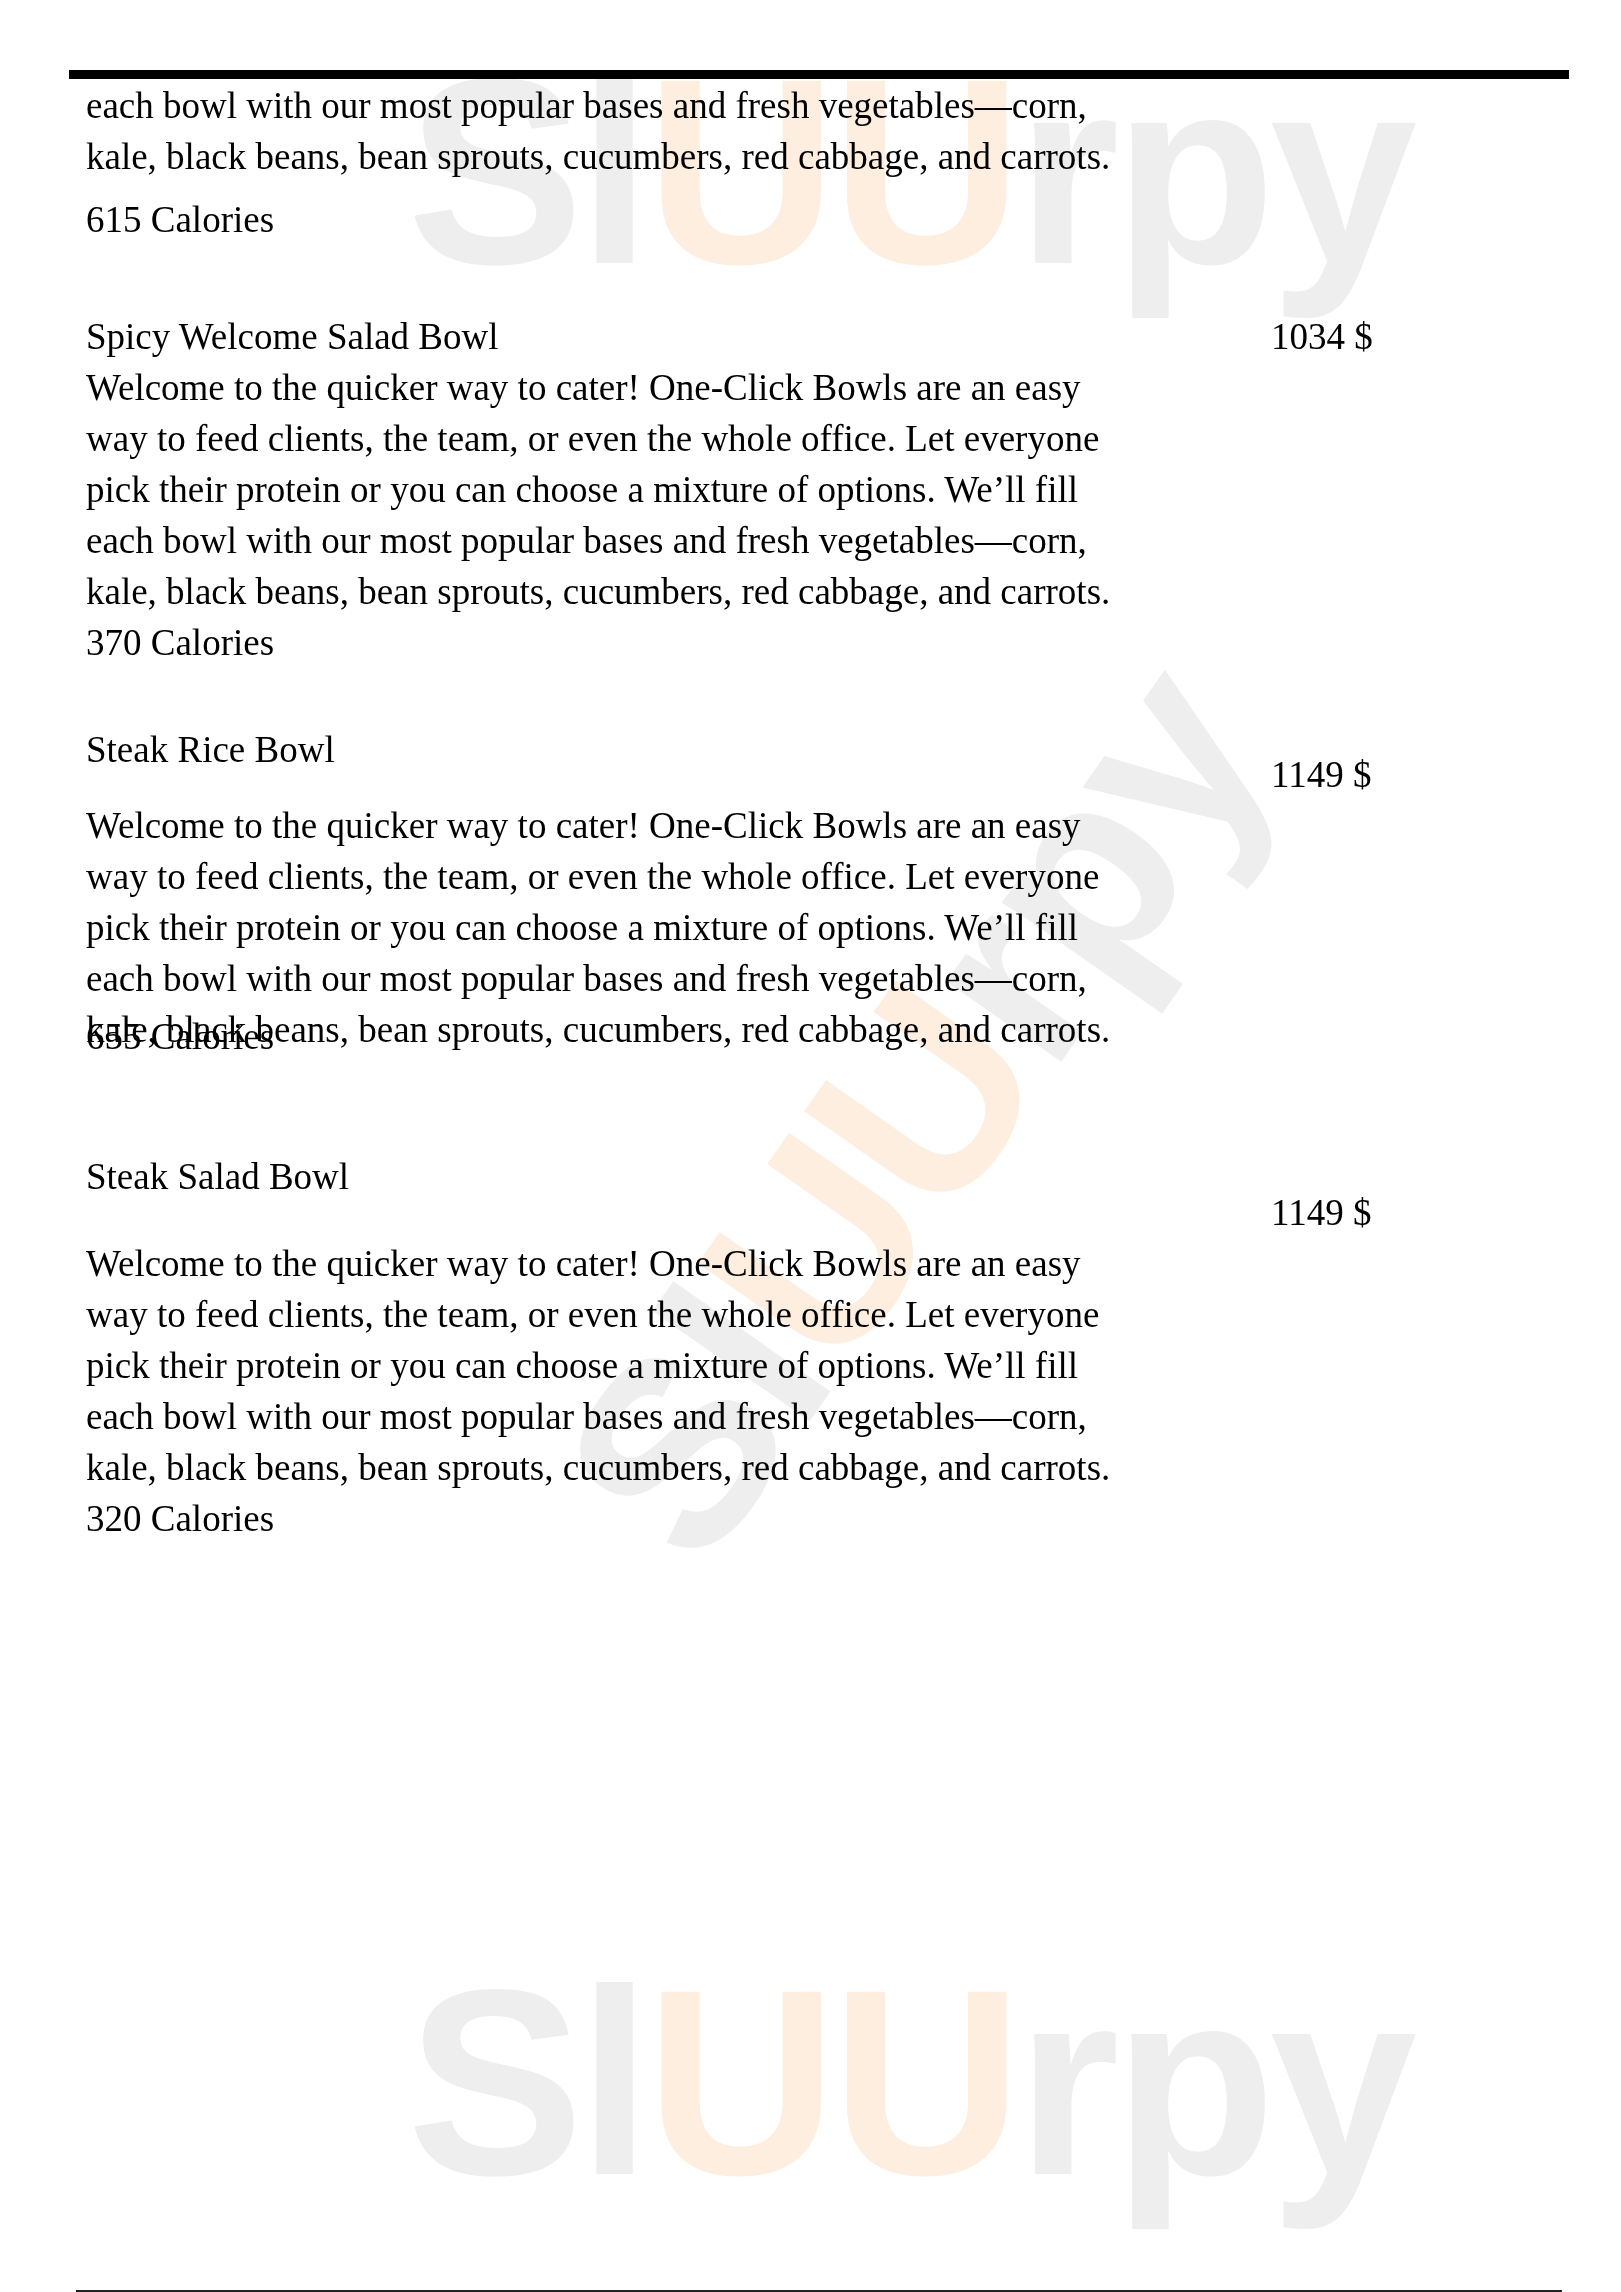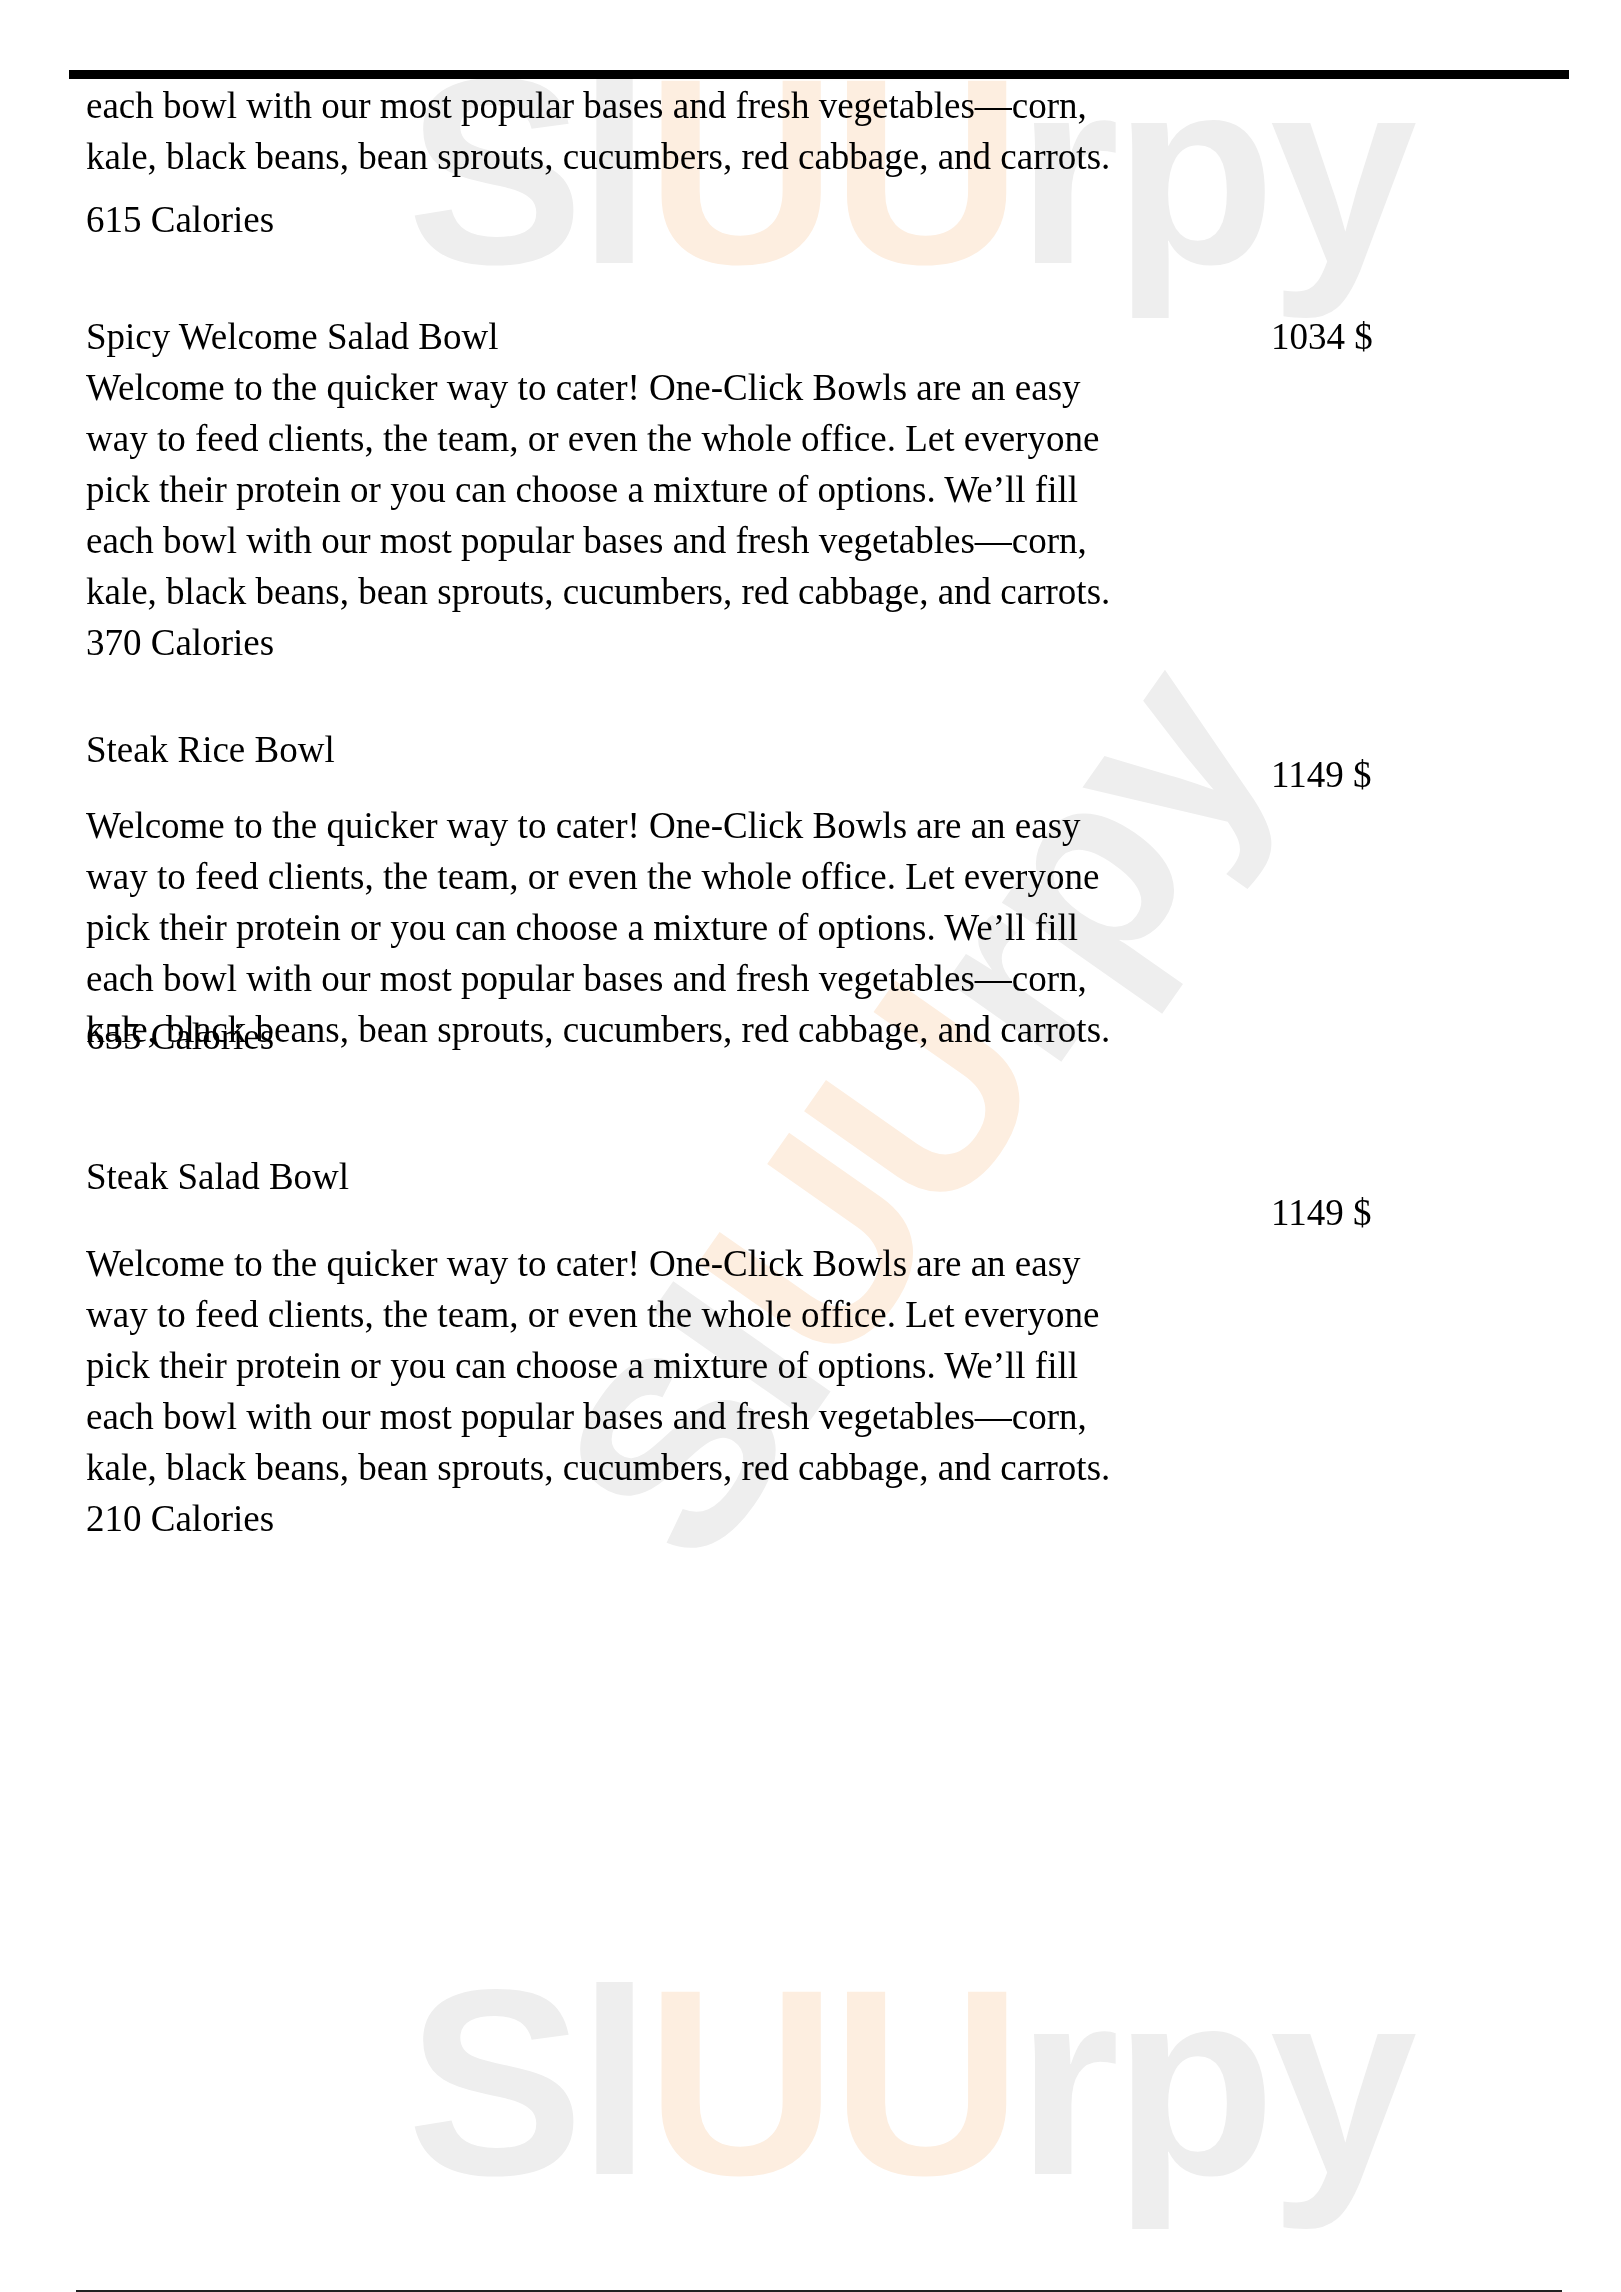--- a/index.html
+++ b/index.html
@@ -114,19 +114,19 @@
   </div>
 
   <div>
     <div class="line" style="top:1151px;">Steak Salad Bowl</div>
     <div class="price" style="top:1187px;">1149 $</div>
     <div class="line" style="top:1238px;">Welcome to the quicker way to cater! One-Click Bowls are an easy</div>
     <div class="line" style="top:1289px;">way to feed clients, the team, or even the whole office. Let everyone</div>
     <div class="line" style="top:1340px;">pick their protein or you can choose a mixture of options. We’ll fill</div>
     <div class="line" style="top:1391px;">each bowl with our most popular bases and fresh vegetables—corn,</div>
     <div class="line" style="top:1442px;">kale, black beans, bean sprouts, cucumbers, red cabbage, and carrots.</div>
-    <div class="line" style="top:1493px;">210 Calories</div>
+    <div class="line" style="top:1493px;">320 Calories</div>
   </div>
 
 </div>
 
 <div class="bottom-rule"></div>
 
 
 </body></html>

